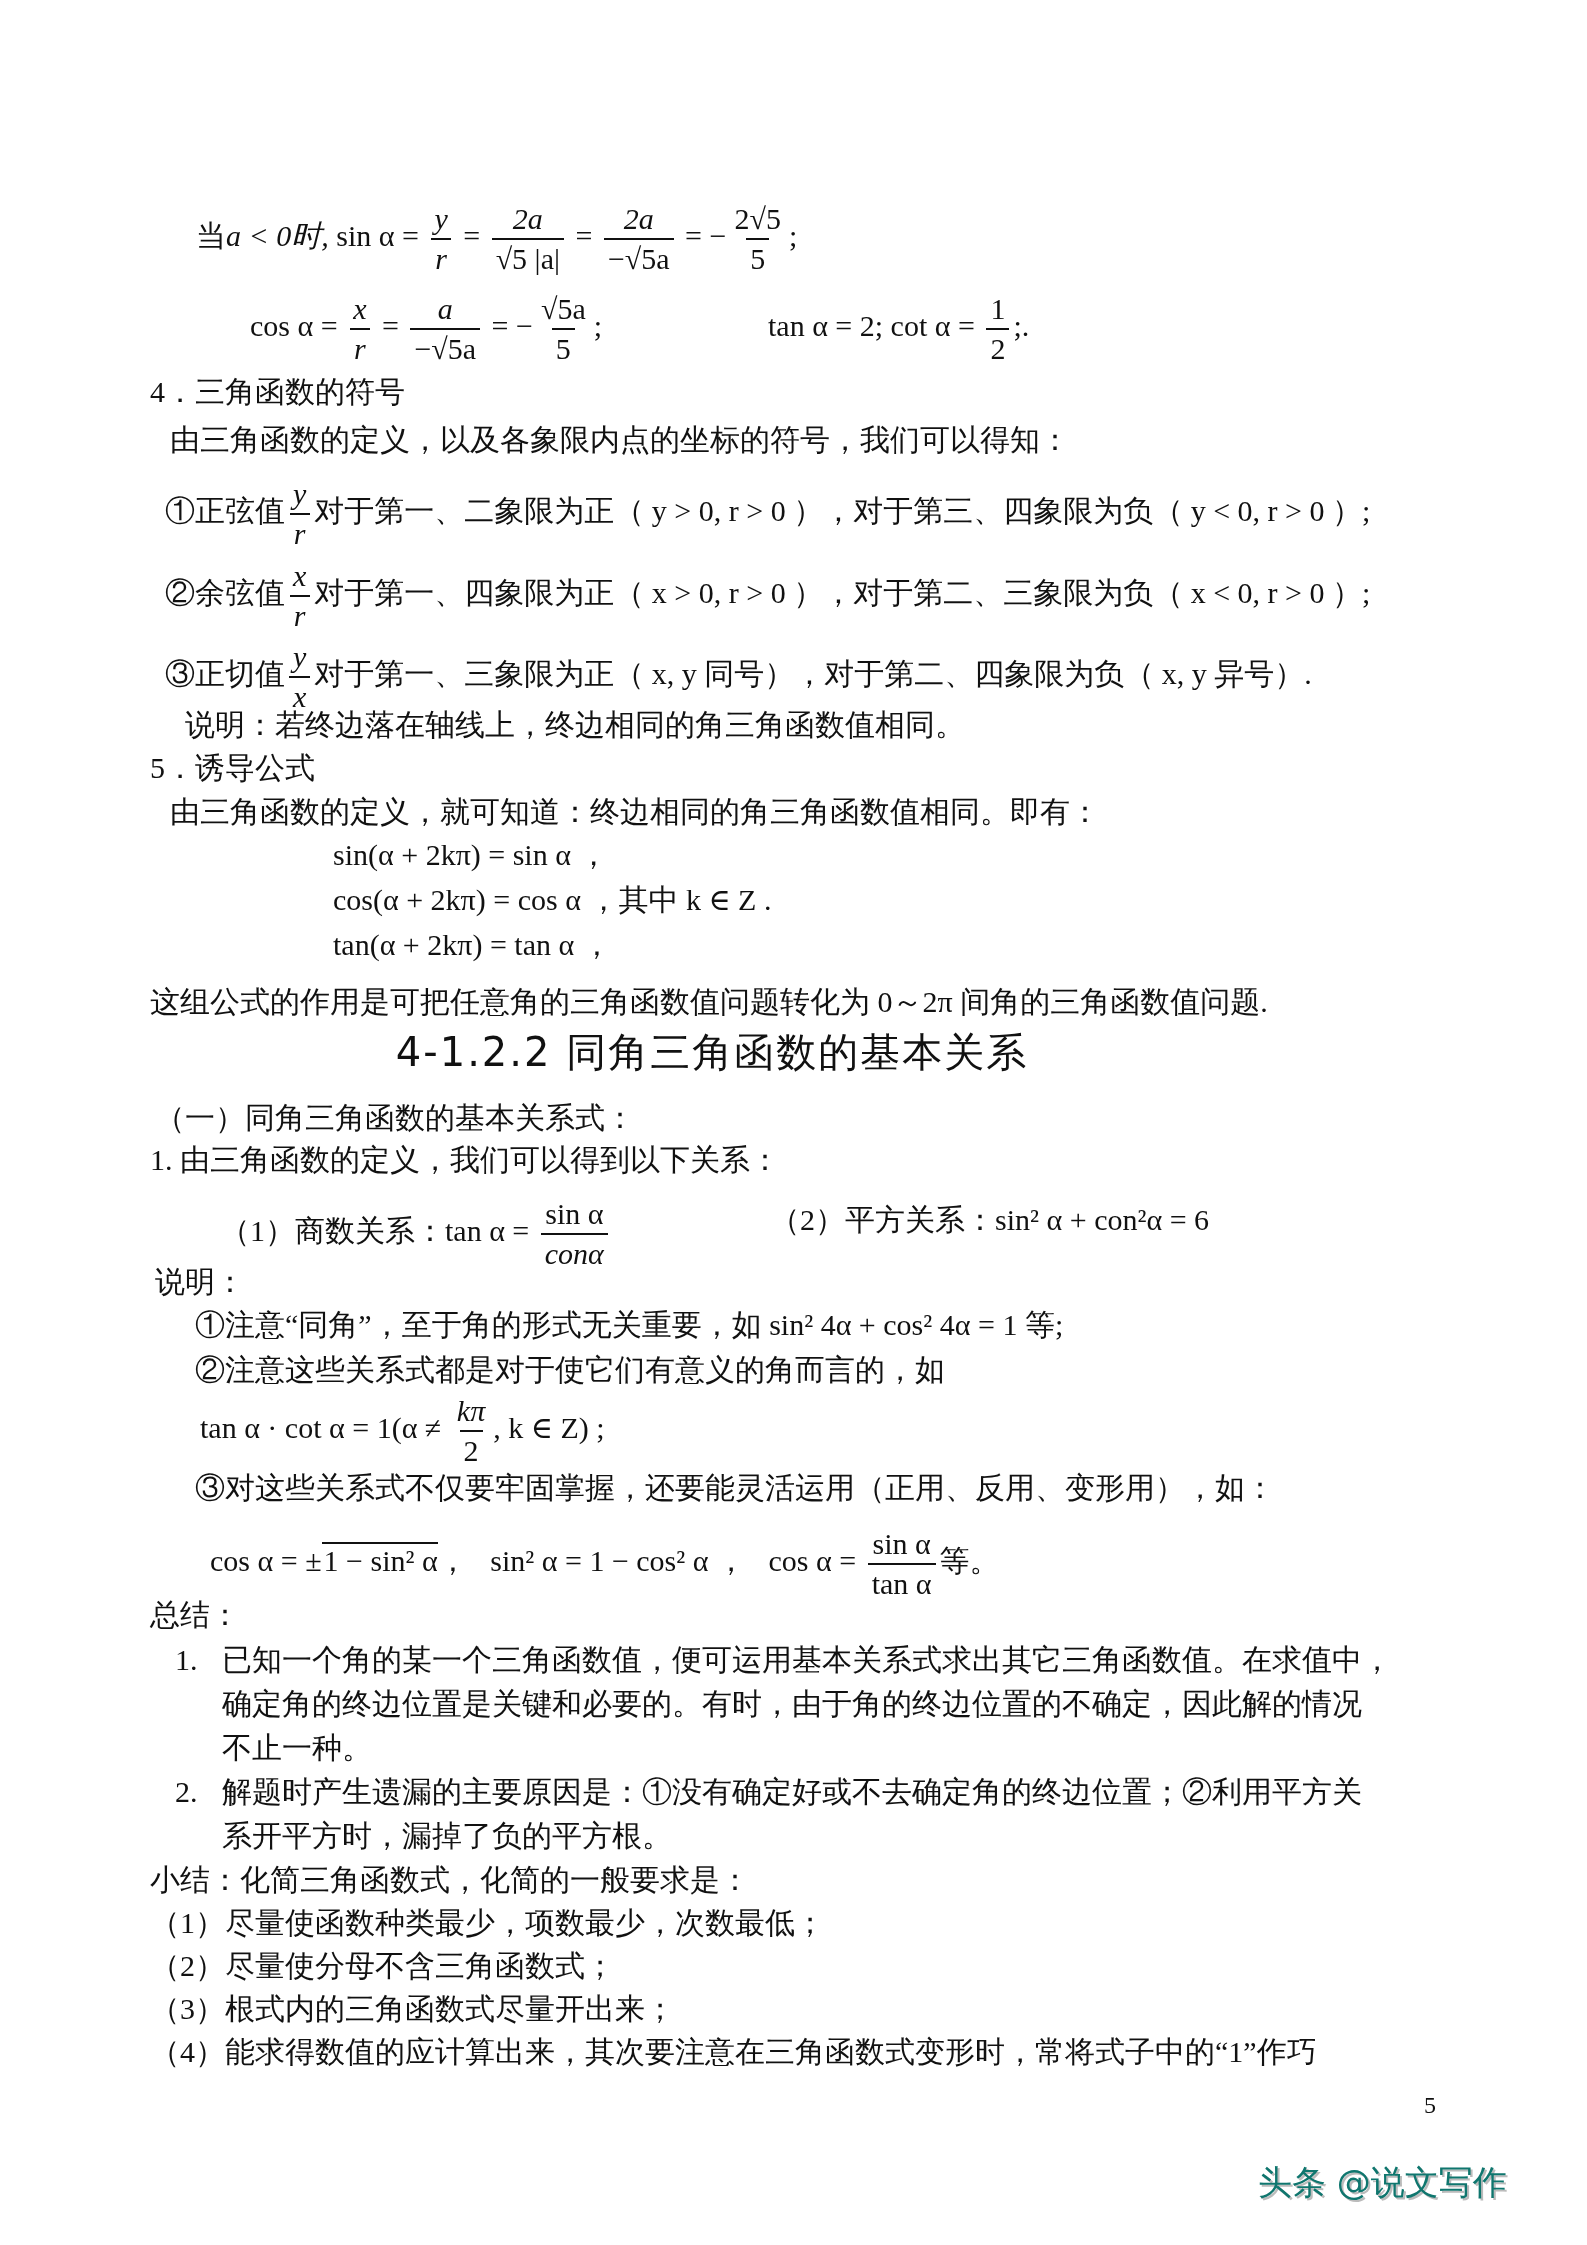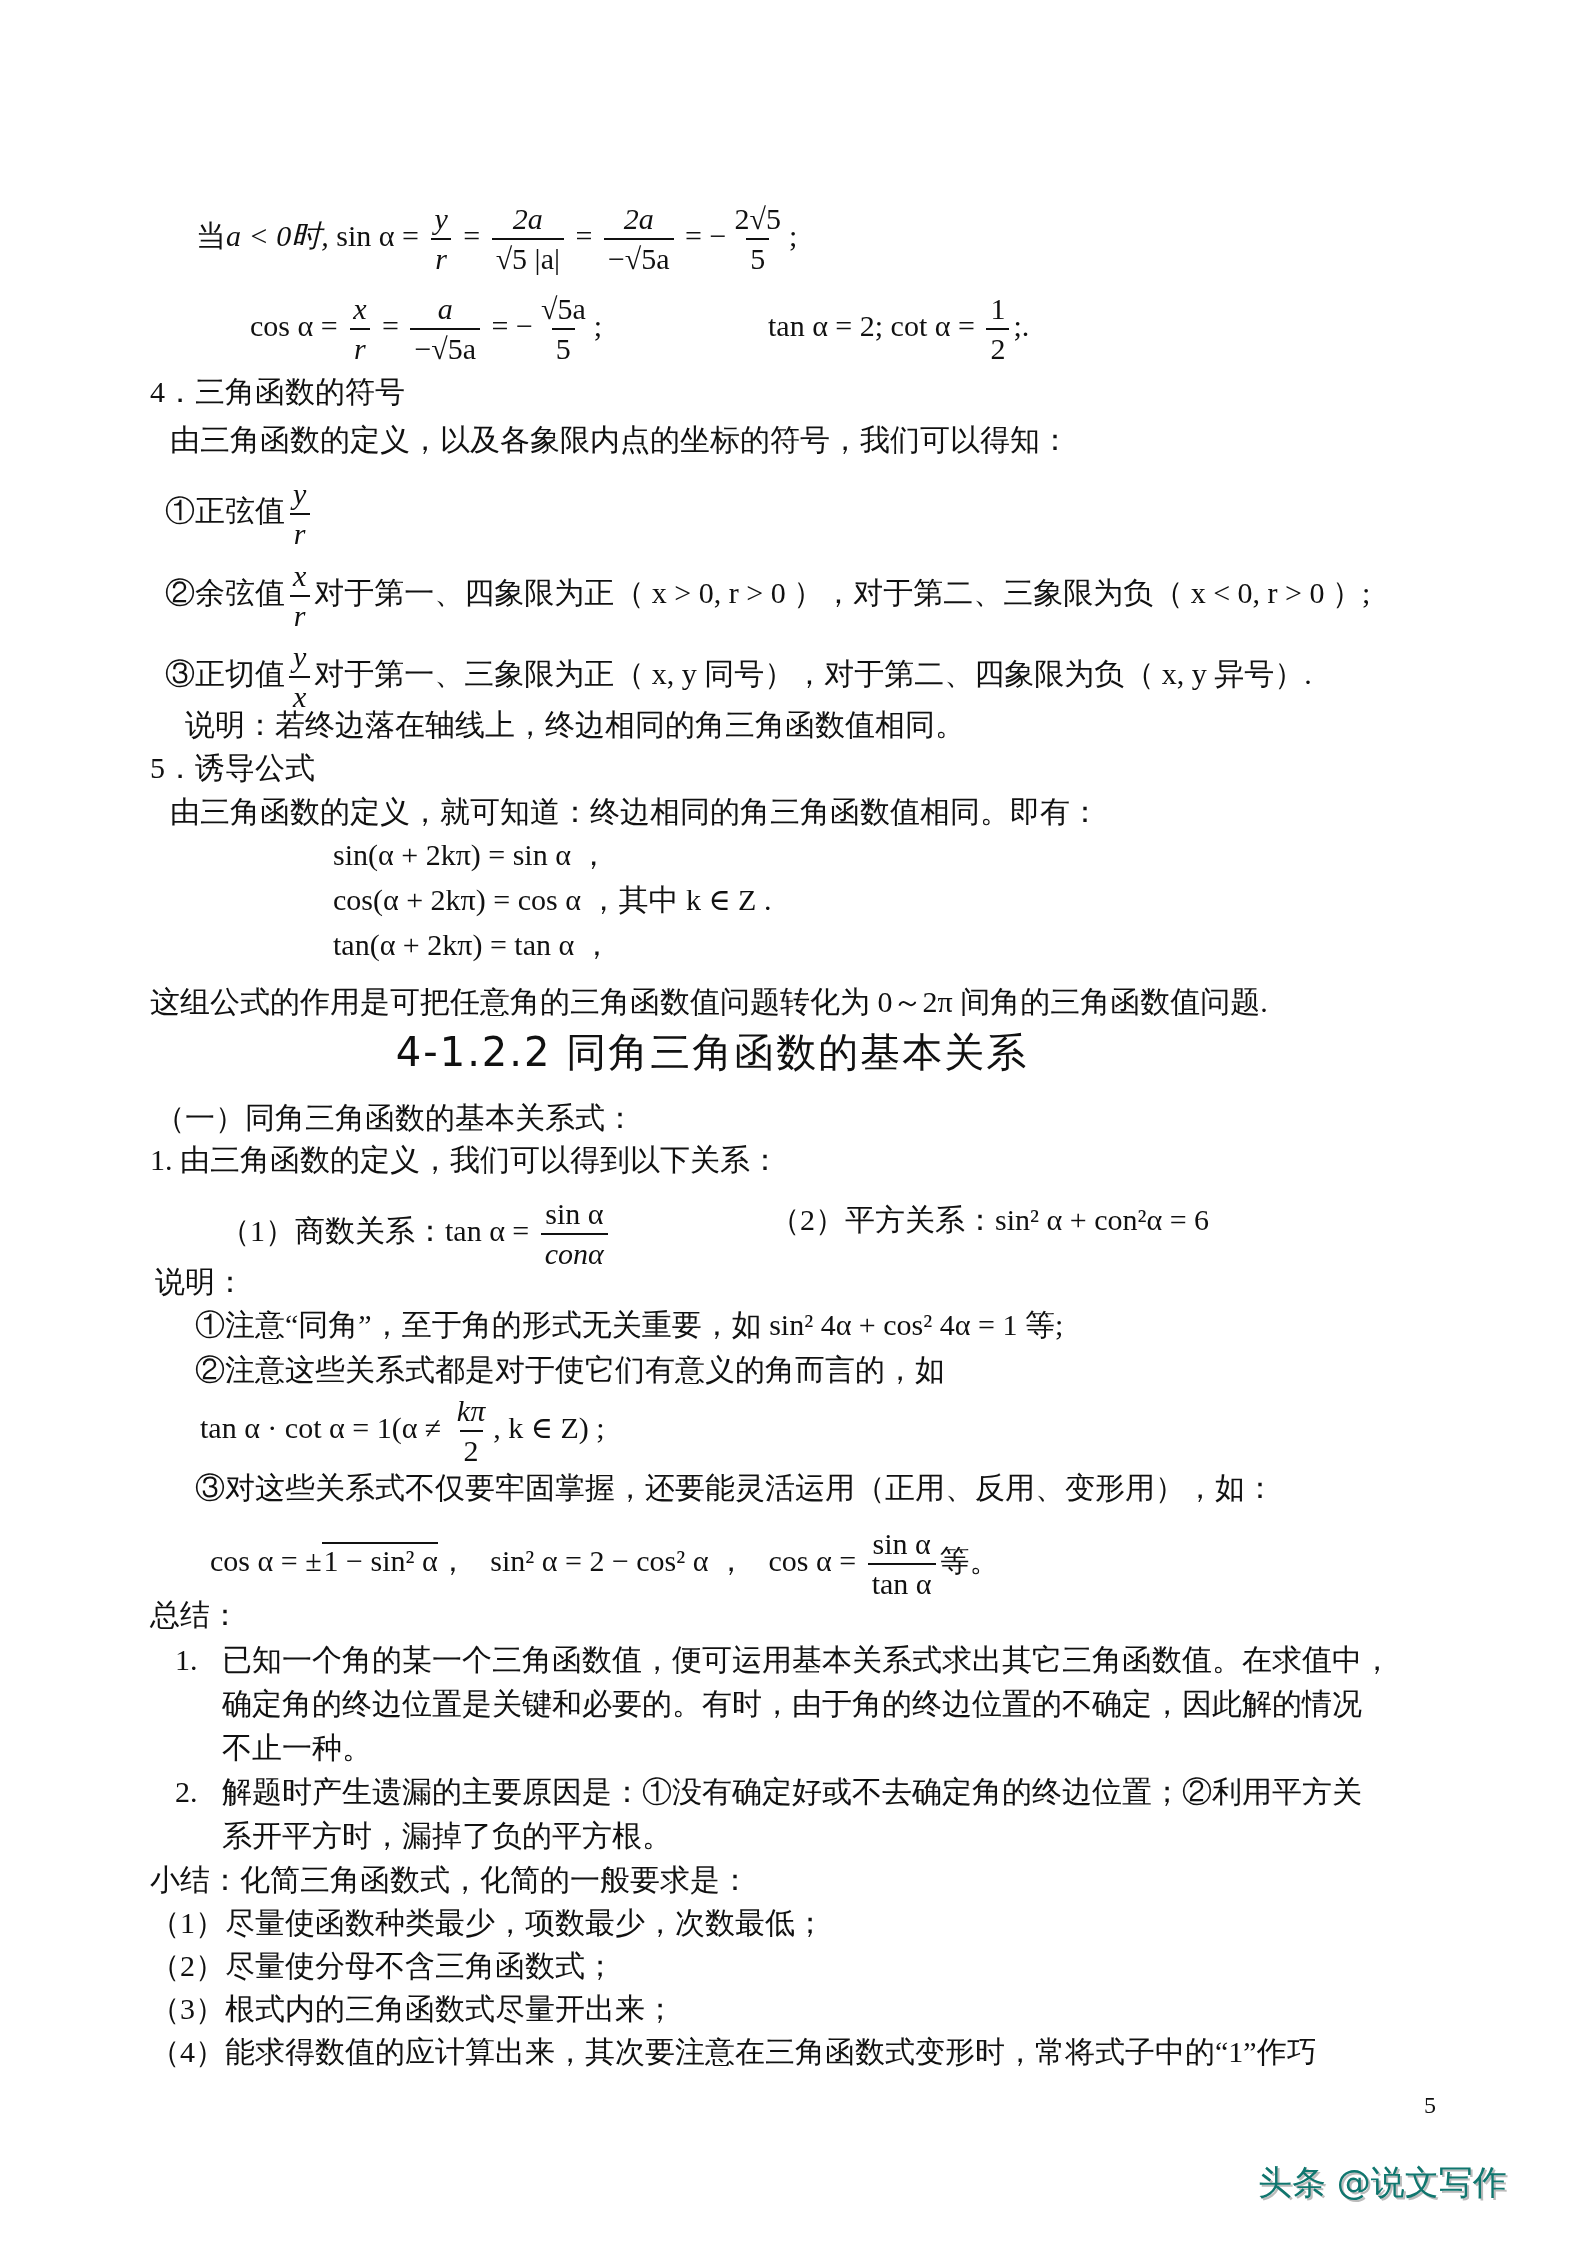--- a/index.html
+++ b/index.html
@@ -61,21 +61,21 @@
     </span><span>;.</span>
 </div>
 
 <div class="ln" style="left:150px; top:372px;">4．三角函数的符号</div>
 <div class="ln" style="left:170px; top:420px;">由三角函数的定义，以及各象限内点的坐标的符号，我们可以得知：</div>
 
 <div class="ln" style="left:165px; top:475px;">
   <span>①正弦值</span><span class="frac">
       <span class="num i">y</span>
       <span class="den i">r</span>
-    </span>
+    </span><span>对于第一、二象限为正（ y &gt; 0, r &gt; 0 ），对于第三、四象限为负（ y &lt; 0, r &gt; 0 ）;</span>
 </div>
 <div class="ln" style="left:165px; top:557px;">
   <span>②余弦值</span><span class="frac">
       <span class="num i">x</span>
       <span class="den i">r</span>
     </span><span>对于第一、四象限为正（ x &gt; 0, r &gt; 0 ），对于第二、三象限为负（ x &lt; 0, r &gt; 0 ）;</span>
 </div>
 <div class="ln" style="left:165px; top:638px;">
   <span>③正切值</span><span class="frac">
       <span class="num i">y</span>
@@ -110,21 +110,21 @@
 <div class="ln" style="left:195px; top:1350px;">②注意这些关系式都是对于使它们有意义的角而言的，如</div>
 <div class="ln" style="left:200px; top:1392px;">
   <span>tan α · cot α = 1(α ≠ </span><span class="frac">
       <span class="num i">kπ</span>
       <span class="den">2</span>
     </span><span>, k ∈ Z) ;</span>
 </div>
 <div class="ln" style="left:195px; top:1468px;">③对这些关系式不仅要牢固掌握，还要能灵活运用（正用、反用、变形用），如：</div>
 <div class="ln" style="left:210px; top:1525px;">
   <span>cos α = ±</span><span class="sqrt">1 − sin² α</span><span>，</span>
-  &nbsp;&nbsp;<span>sin² α = 2 − cos² α ，</span>
+  &nbsp;&nbsp;<span>sin² α = 1 − cos² α ，</span>
   &nbsp;&nbsp;<span>cos α = </span><span class="frac">
       <span class="num">sin α</span>
       <span class="den">tan α</span>
     </span><span>等。</span>
 </div>
 
 <div class="ln" style="left:150px; top:1595px;">总结：</div>
 <div class="ln" style="left:175px; top:1640px;">1.</div>
 <div class="ln" style="left:222px; top:1640px;">已知一个角的某一个三角函数值，便可运用基本关系式求出其它三角函数值。在求值中，</div>
 <div class="ln" style="left:222px; top:1684px;">确定角的终边位置是关键和必要的。有时，由于角的终边位置的不确定，因此解的情况</div>

